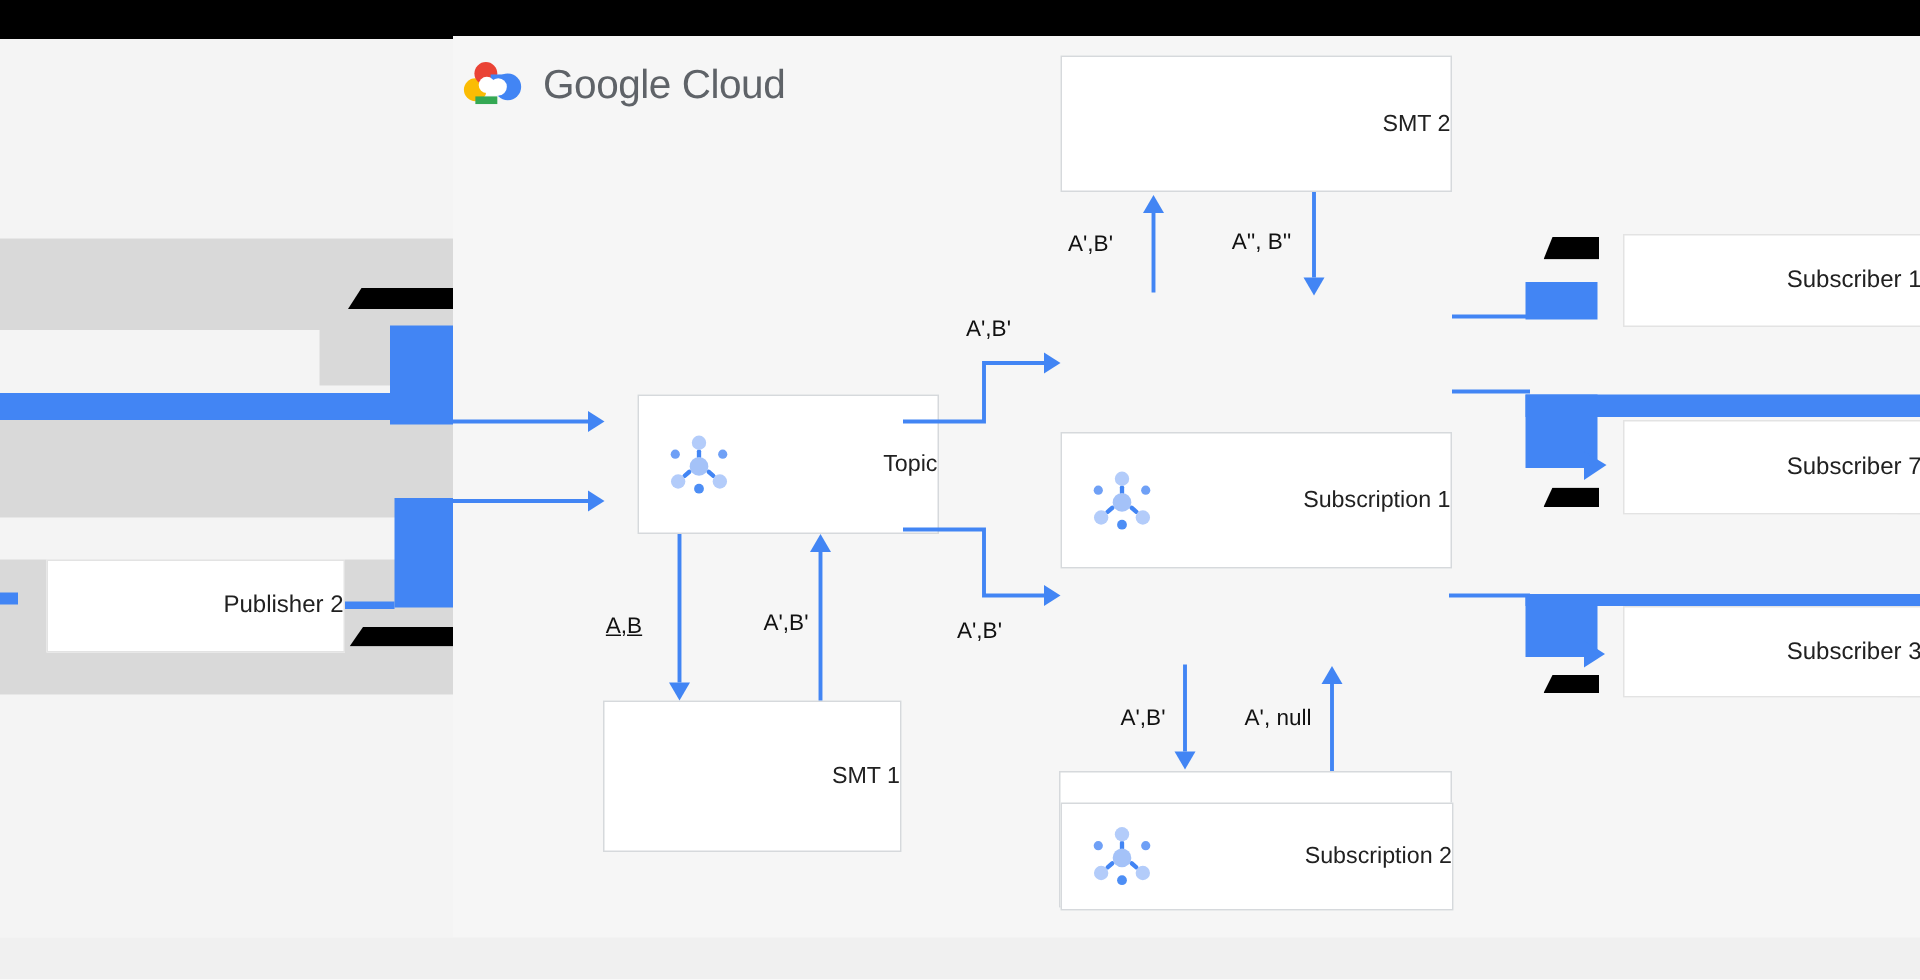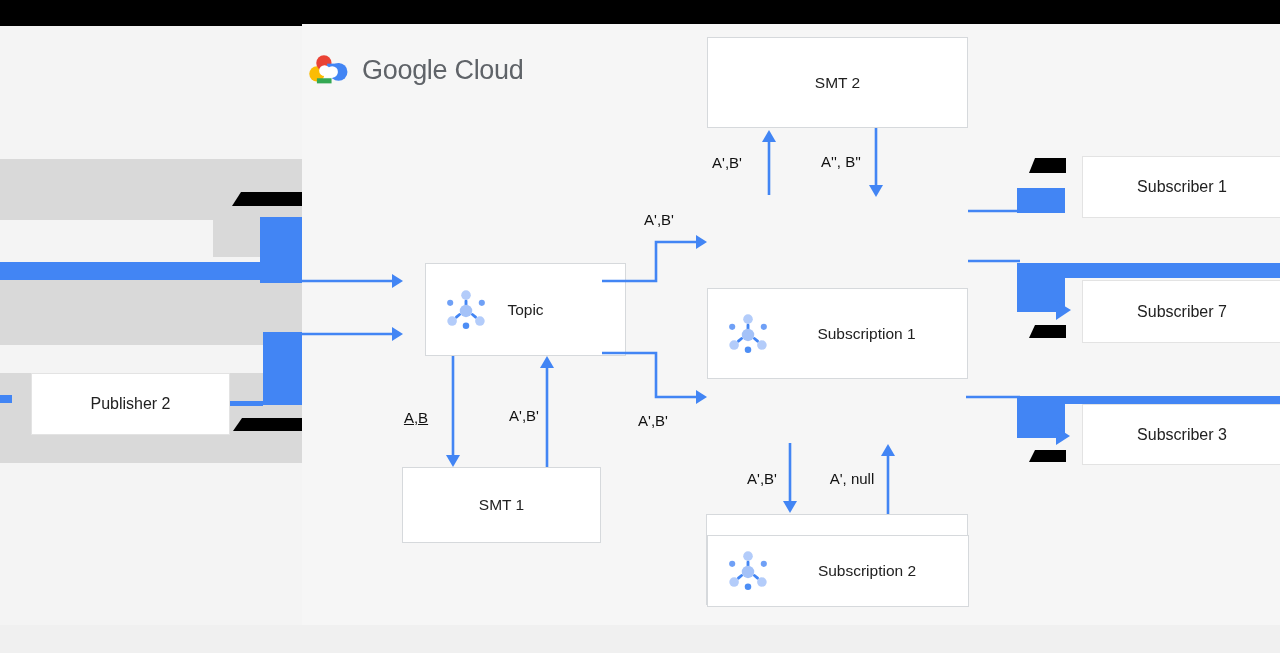--- a/index.html
+++ b/index.html
@@ -37,45 +37,45 @@
   .mark-s1{left:1029px;top:158px;width:37px;height:15px;}
   .mark-s2{left:1029px;top:325px;width:37px;height:13px;}
   .mark-s3{left:1029px;top:450px;width:37px;height:12px;}
   
   .tail{background:#e8e8e8;}
   .tail-1{left:1265px;top:156px;width:15px;height:62px;}
   .tail-2{left:1265px;top:280px;width:15px;height:63px;}
   .tail-3{left:1265px;top:404px;width:15px;height:61px;}
   
   .box{background:#fff;border:1.5px solid var(--box-border,#d6d9dc);box-sizing:border-box;
-       display:flex;align-items:center;justify-content:center;color:#212121;font-size:15.5px;}
+       display:flex;align-items:center;justify-content:flex-end;color:#212121;font-size:15.5px;}
   .box .box-label{white-space:nowrap;}
   .box-plain{border:1px solid #e3e3e3;font-size:16px;margin-left:17px;}
   .node-publisher1{left:14px;top:189px;width:199px;height:59px;}
   .node-publisher2{left:14px;top:373px;width:199px;height:62px;}
   .node-topic{left:401px;top:263px;width:201px;height:93px;margin-left:24px;}
-  .node-smt1{left:402px;top:467px;width:199px;height:76px;}
+  .node-smt1{left:402px;top:467px;width:199px;height:101px;}
   .node-smt2{left:707px;top:37px;width:261px;height:91px;}
   .node-sub1{left:707px;top:195px;width:261px;height:91px;}
   .node-sub2{left:707px;top:351px;width:262px;height:72px;}
   .node-smt3{left:706px;top:514px;width:262px;height:91px;}
   .node-subscriber1{left:1065px;top:156px;width:200px;height:62px;}
   .node-subscriber2{left:1065px;top:280px;width:200px;height:63px;}
   .node-subscriber3{left:1065px;top:404px;width:200px;height:61px;}
   .has-icon{position:relative;}
   .has-icon .pubsub-icon{position:absolute;left:17px;top:50%;transform:translateY(-50%);line-height:0;}
   .pad-label{padding-left:58px;}
   
   .lbl{color:#111;font-size:15px;width:90px;text-align:center;margin-left:-45px;white-space:nowrap;}
   
   .arrows{left:0;top:0;pointer-events:none;}
   .arrows path{stroke:var(--accent-blue,#4285f4);stroke-width:2.6;fill:none;}
   .arrows polygon{fill:var(--accent-blue,#4285f4);}
   
-  .logo{left:308px;top:52px;display:flex;align-items:center;gap:12px;text-align:right;}
+  .logo{left:308px;top:38px;display:flex;align-items:center;gap:12px;text-align:right;}
   .logo-text{color:var(--logo-text,#5f6368);font-size:27px;letter-spacing:-0.3px;}
 </style>
 </head>
 <body>
 
 <div class="stage">
 
   <div class="abs footer-strip"></div>
   <div class="abs left-panel"></div>
   <div class="abs gray-band band-a"></div>

